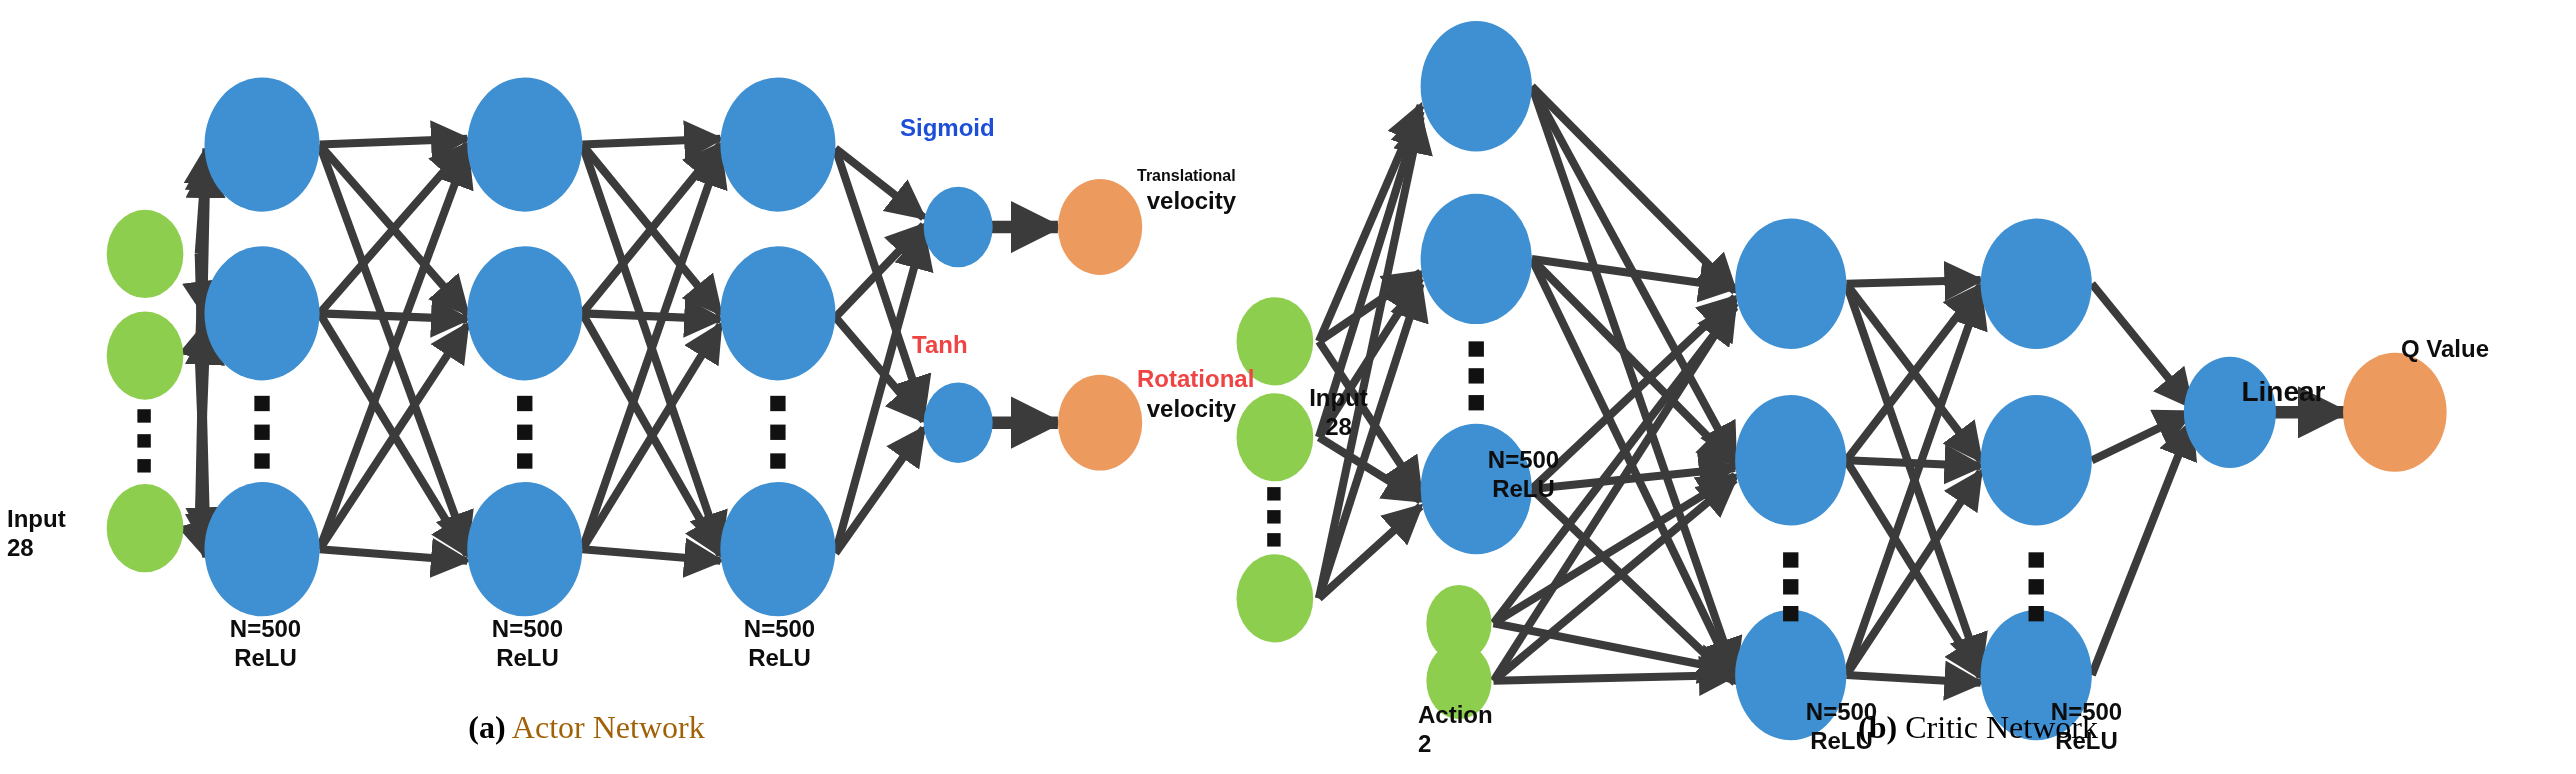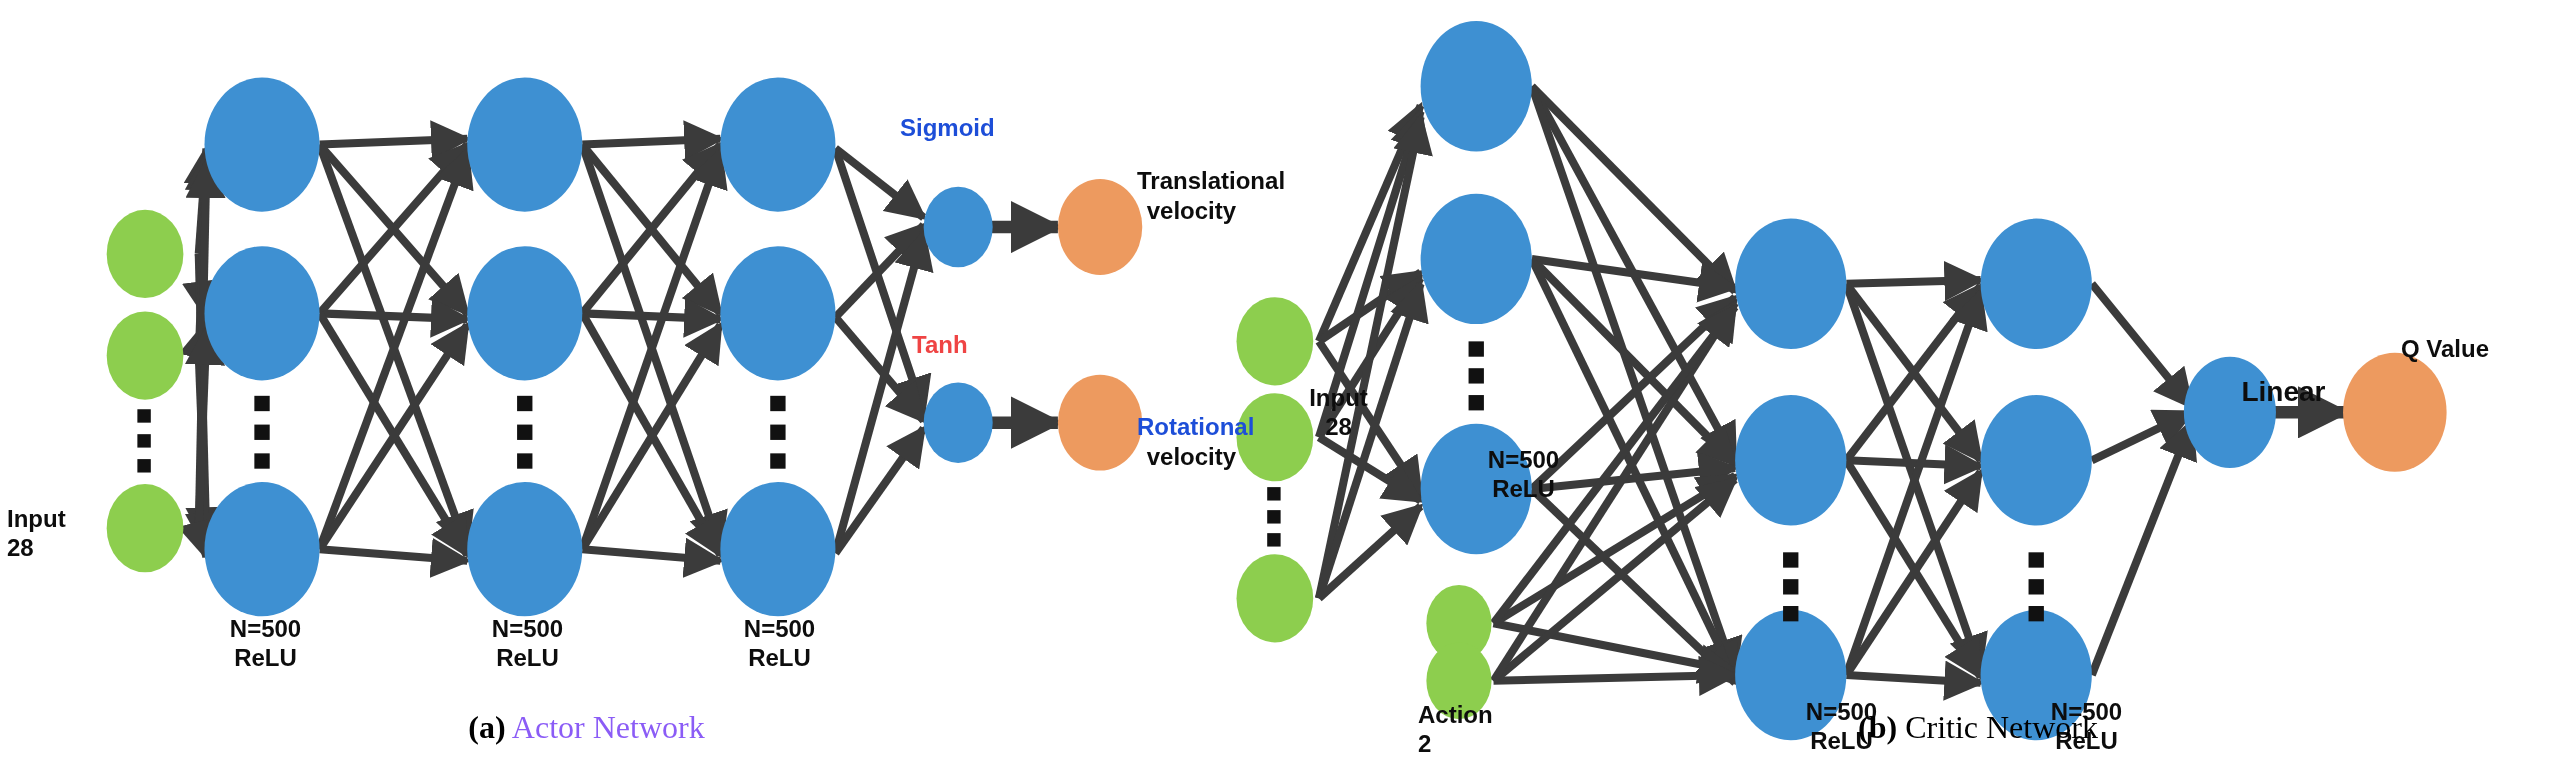--- a/index.html
+++ b/index.html
@@ -291,26 +291,26 @@
   <div style="position: absolute; left: 690px; top: 614px; width: 179px; text-align: center;">
     <div style="font-weight: 700; font-size: 24px; color: rgb(13, 13, 13); line-height: 1.22;">N=500</div>
     <div style="font-weight: 700; font-size: 24px; color: rgb(13, 13, 13); line-height: 1.22;">ReLU</div>
   </div>
 
   <div style="position: absolute; left: 900px; top: 114px; font-weight: 700; color: #1d4ed8; font-size: 24px; width: 207px;">Sigmoid</div>
 
   <div style="position: absolute; left: 912px; top: 331px; font-weight: 700; color: #ef4444; font-size: 24px; width: 207px;">Tanh</div>
 
   <div style="position: absolute; left: 1137px; top: 166px; width: 276px; text-align: left;">
-    <div style="font-weight: 700; font-size: 24px; color: rgb(13, 13, 13); line-height: 1.25;">Translational</div>
+    <div style="font-weight: 700; font-size: 16px; color: rgb(13, 13, 13); line-height: 1.25;">Translational</div>
     <div style="font-weight: 700; font-size: 24px; color: rgb(13, 13, 13); line-height: 1.25; padding-left: 9.7px;">velocity</div>
   </div>
 
   <div style="position: absolute; left: 1137px; top: 364px; width: 276px; text-align: left;">
-    <div style="font-weight: 700; font-size: 24px; color: #1d4ed8; line-height: 1.25; margin-top: 48px;">Rotational</div>
+    <div style="font-weight: 700; font-size: 24px; color: #ef4444; line-height: 1.25;">Rotational</div>
     <div style="font-weight: 700; font-size: 24px; color: rgb(13, 13, 13); line-height: 1.25; padding-left: 9.7px;">velocity</div>
   </div>
 
   <div style="position: absolute; left: 1249px; top: 383px; width: 179px; text-align: center;">
     <div style="font-weight: 700; font-size: 24px; color: rgb(13, 13, 13); line-height: 1.22;">Input</div>
     <div style="font-weight: 700; font-size: 24px; color: rgb(13, 13, 13); line-height: 1.22;">28</div>
   </div>
 
   <div style="position: absolute; left: 1434px; top: 445px; width: 179px; text-align: center;">
     <div style="font-weight: 700; font-size: 24px; color: rgb(13, 13, 13); line-height: 1.22;">N=500</div>
@@ -332,21 +332,21 @@
   <div style="position: absolute; left: 1997px; top: 697px; width: 179px; text-align: center;">
     <div style="font-weight: 700; font-size: 24px; color: rgb(13, 13, 13); line-height: 1.22;">N=500</div>
     <div style="font-weight: 700; font-size: 24px; color: rgb(13, 13, 13); line-height: 1.22;">ReLU</div>
   </div>
 
   <div style="position: absolute; left: 2194px; top: 376px; width: 179px; text-align: center; font-weight: 700; color: rgb(13, 13, 13); font-size: 28px;">Linear</div>
 
   <div style="position: absolute; left: 2401px; top: 335px; font-weight: 700; color: rgb(13, 13, 13); font-size: 24px; width: 221px;">Q Value</div>
 
   <div style="position:absolute; left:0px; top:709px; width:1173px; text-align:center; white-space:nowrap;">
-    <span style="font-family:'Liberation Serif',serif; font-size:32px; font-weight:700; color:#000;">(a)</span><span style="font-family:'Liberation Serif',serif; font-size:32px; color:#8b5cf6;"> Actor Network</span>
+    <span style="font-family:'Liberation Serif',serif; font-size:32px; font-weight:700; color:#000;">(a)</span><span style="font-family:'Liberation Serif',serif; font-size:32px; color:#a16207;"> Actor Network</span>
   </div>
 
   <div style="position:absolute; left:1380px; top:709px; width:1196px; text-align:center; white-space:nowrap;">
     <span style="font-family:'Liberation Serif',serif; font-size:32px; font-weight:700; color:#000;">(b)</span><span style="font-family:'Liberation Serif',serif; font-size:32px; color:#000;"> Critic Network</span>
   </div>
 
 </div>
 
 
 </body></html>

